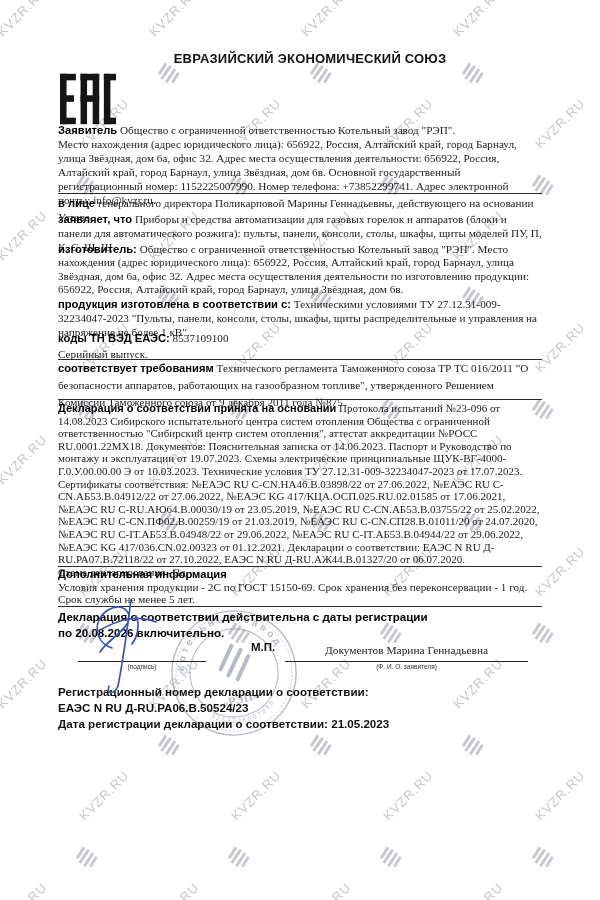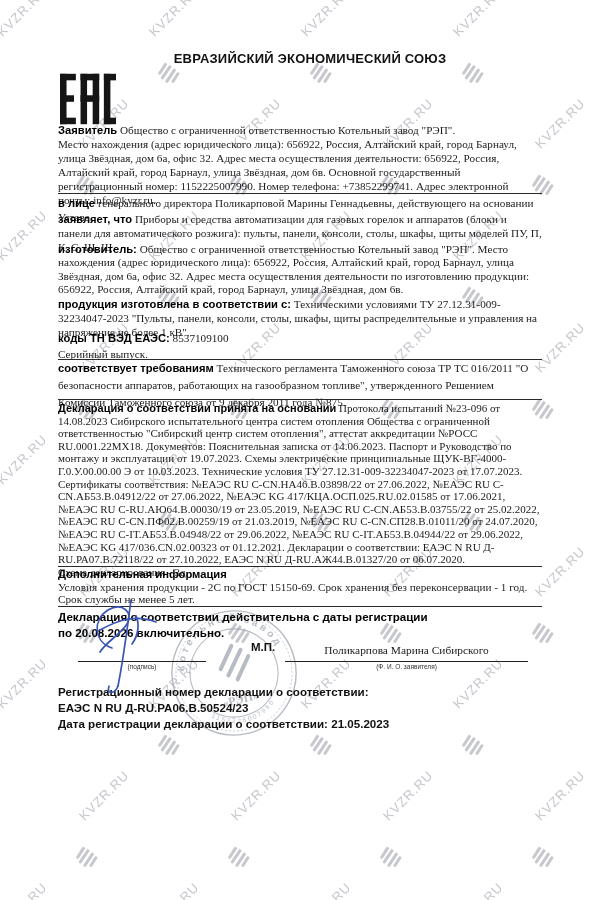--- a/index.html
+++ b/index.html
@@ -432,21 +432,21 @@
       <path d="M 42 92 C 39 100 30 101 33 92"></path>
       <path d="M 60 22 C 64 30 62 42 56 50"></path>
     </g>
   </svg>
 
   <div class="sig-line" style="left:78px;top:661px;width:128px"></div>
   <div class="caption" style="left:88px;top:663px;width:108px">(подпись)</div>
 
   <div class="mp-label" style="left:251px;top:641px">М.П.</div>
 
-  <div class="name-label" style="left:285px;top:644px;width:243px">Поликарпова Марина Сибирского</div>
+  <div class="name-label" style="left:285px;top:644px;width:243px">Документов Марина Геннадьевна</div>
   <div class="sig-line" style="left:285px;top:661px;width:243px"></div>
   <div class="caption" style="left:285px;top:663px;width:243px">(Ф. И. О. заявителя)</div>
 
   <div class="content-el reg-block" style="top:684px">
     <div>Регистрационный номер декларации о соответствии:</div>
     <div>ЕАЭС N RU Д-RU.РА06.В.50524/23</div>
     <div>Дата регистрации декларации о соответствии: 21.05.2023</div>
   </div>
 
 </div>

